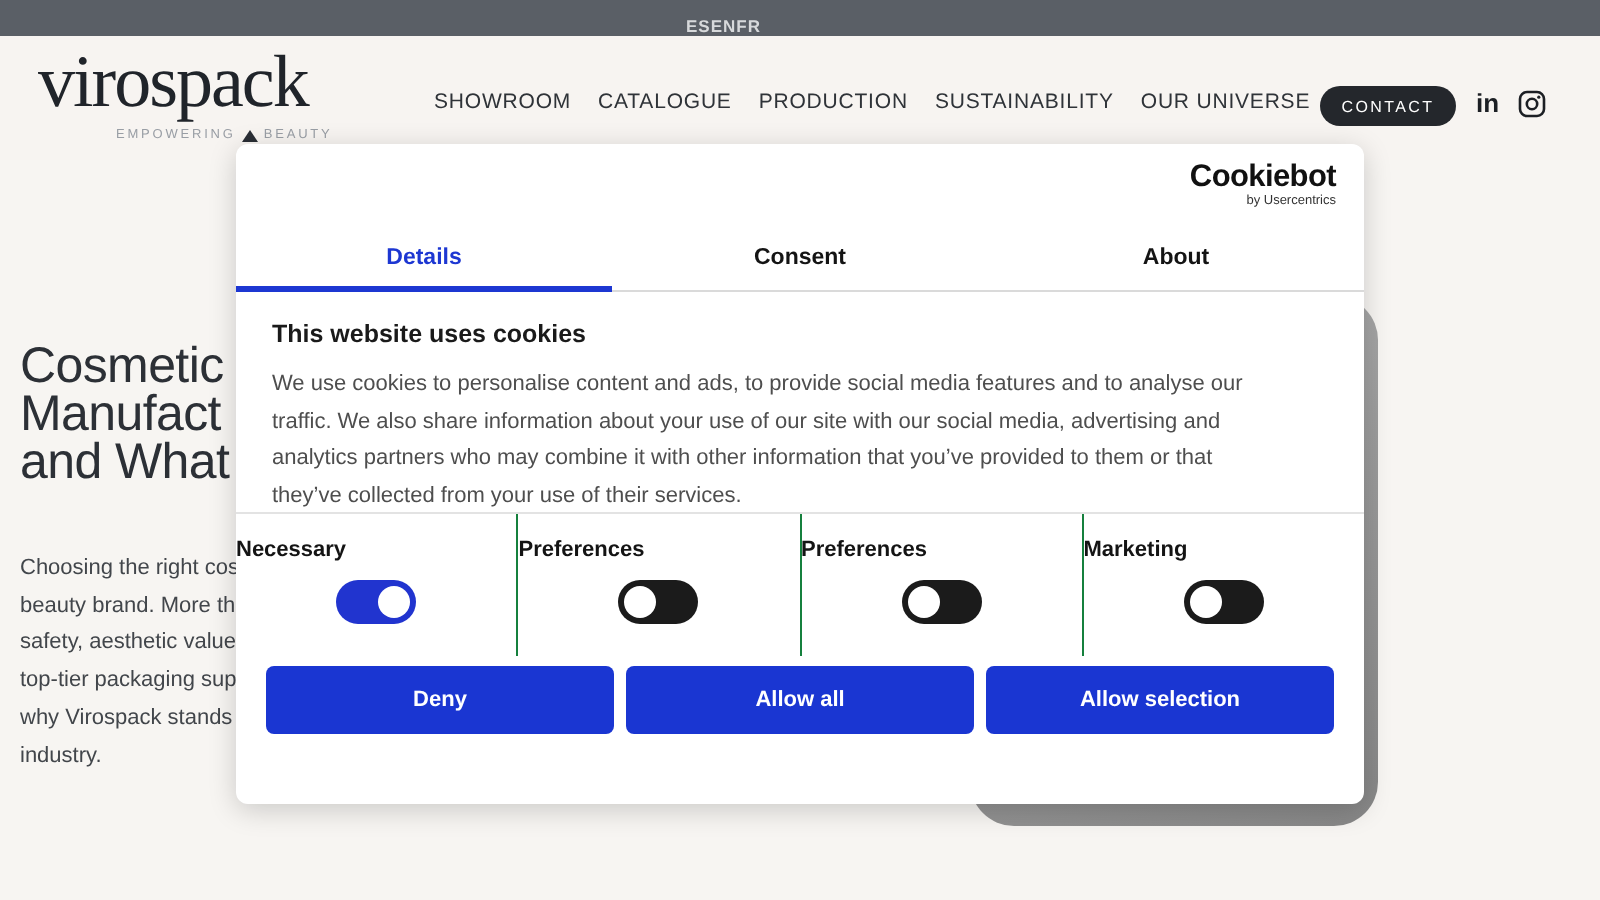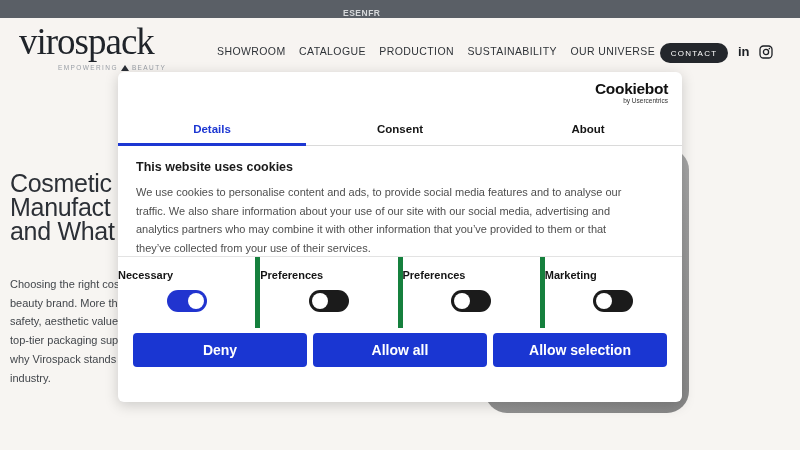--- a/index.html
+++ b/index.html
@@ -99,41 +99,41 @@
 
   .dlg-body { position:absolute; left:18px; top:88px; width:512px; }
   .dlg-title { font-size:12.5px; font-weight:bold; color:#1a1a1a; margin-bottom:9px; }
   .dlg-desc { font-size:11px; line-height:18.6px; color:#4e4e4e; width:508px; }
 
   .toggle-row {
     position:absolute; left:0; top:184px; width:564px; height:72px;
     display:flex; border-top:1px solid #e3e3e3;
   }
   .toggle-col { flex:1; text-align:left; padding-top:12px; }
-  .toggle-col + .toggle-col { border-left:5px solid #15803d; }
+  .toggle-col + .toggle-col { border-left:1px solid #15803d; }
   .toggle-label { font-size:11px; font-weight:bold; color:#141414; }
   .switch {
     width:40px; height:22px; border-radius:11px; margin:9px auto 0;
     position:relative; cursor:pointer; background:#1b1b1b;
   }
   .switch.on { background:#2134cf; }
   .knob {
     position:absolute; top:3px; width:16px; height:16px; border-radius:50%; background:#fff;
   }
   .switch .knob { left:3px; }
   .switch.on .knob { left:auto; right:3px; }
 
   .btn-row {
     position:absolute; left:15px; top:261px; width:534px; height:34px;
     display:flex; gap:6px;
   }
   .cb-btn {
     flex:1; background:#1a36d2; border:none; border-radius:4px;
     color:#fff; font-family:"Liberation Sans", sans-serif;
-    font-size:14px; font-weight:bold; cursor:pointer;
+    font-size:11px; font-weight:bold; cursor:pointer;
     display:flex; align-items:center; justify-content:center;
   }
 </style>
 </head>
 <body>
 
 <div class="topbar">
   <div class="langs">
     <span class="lang">ES</span>
     <span class="lang">EN</span>

